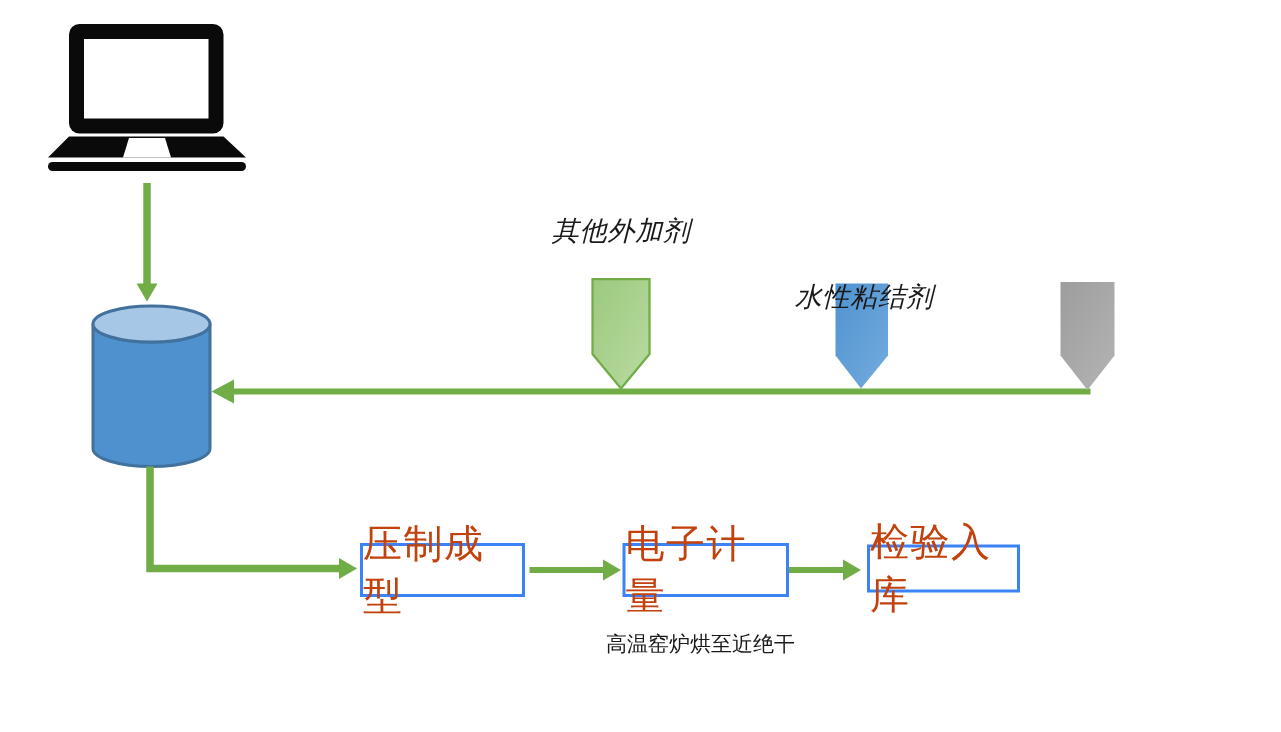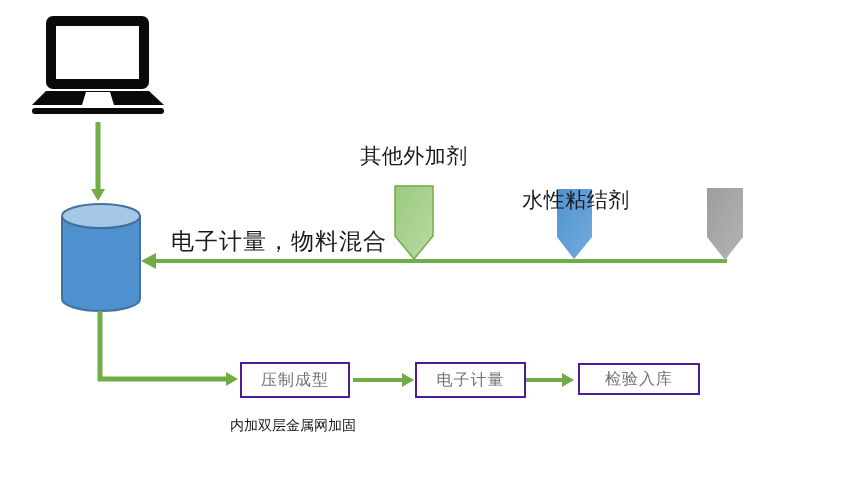--- a/index.html
+++ b/index.html
@@ -21,37 +21,38 @@
     top: 0;
   }
   .lbl {
     position: absolute;
     color: #1a1a1a;
     white-space: nowrap;
     line-height: 1.15;
   }
   .lbl.center { transform: translateX(-50%); }
   .funnel-label {
-    font-size: 21px;
+    font-size: 18px;
     letter-spacing: 0.5px;
+    font-style: italic;
   }
   .flow-label {
     font-size: 23px;
     letter-spacing: 1px;
   }
   .step-box {
     position: absolute;
     box-sizing: border-box;
     background: #ffffff;
-    border: 2px solid #4c1d95;
+    border: 2px solid #3b82f6;
     display: flex;
     align-items: center;
     justify-content: center;
-    font-size: 16px;
-    color: #737373;
+    font-size: 26px;
+    color: #c2410c;
     letter-spacing: 1px;
   }
   .note {
     position: absolute;
     font-size: 14px;
     color: #1a1a1a;
     transform: translateX(-50%);
     white-space: nowrap;
   }
 </style>
@@ -121,21 +122,20 @@
 
     <g>
       <line x1="526" y1="380" x2="563" y2="380" stroke="#70ad47" stroke-width="4"></line>
       <polygon points="574,380 562,373 562,387" fill="#70ad47"></polygon>
     </g>
   </svg>
 
   <div class="lbl center funnel-label" style="left:414px; top:144px;">其他外加剂</div>
   <div class="lbl center funnel-label" style="left:576px; top:144px;margin-top:44px;">水性粘结剂</div>
 
-  <div class="lbl flow-label" style="left:171px; top:228px;">电子计量，物料混合</div>
 
   <div class="step-box" style="left:240px; top:362px; width:110px; height:36px;">压制成型</div>
   <div class="step-box" style="left:415px; top:362px; width:111px; height:36px;">电子计量</div>
-  <div class="step-box" style="left:578px; top:363px; width:122px; height:32px;">检验入库</div>
+  <div class="step-box" style="left:578px; top:363px; width:102px; height:32px;">检验入库</div>
 
-  <div class="note" style="left:293px; top:417px;">内加双层金属网加固</div>
+  <div class="note" style="left:467px; top:421px;">高温窑炉烘至近绝干</div>
 
 </div>
 
 </body></html>

